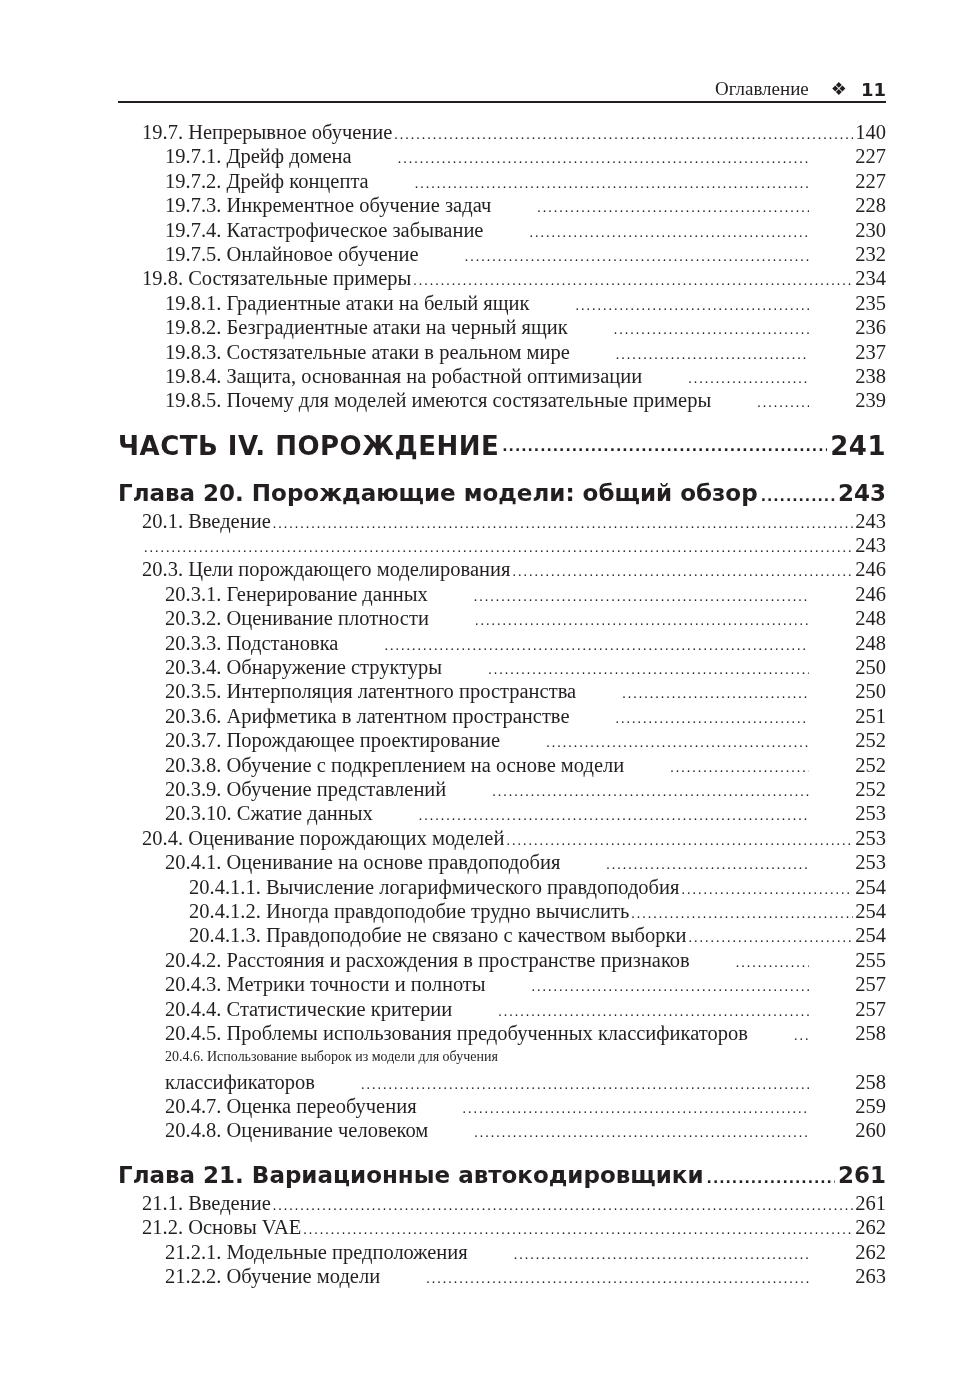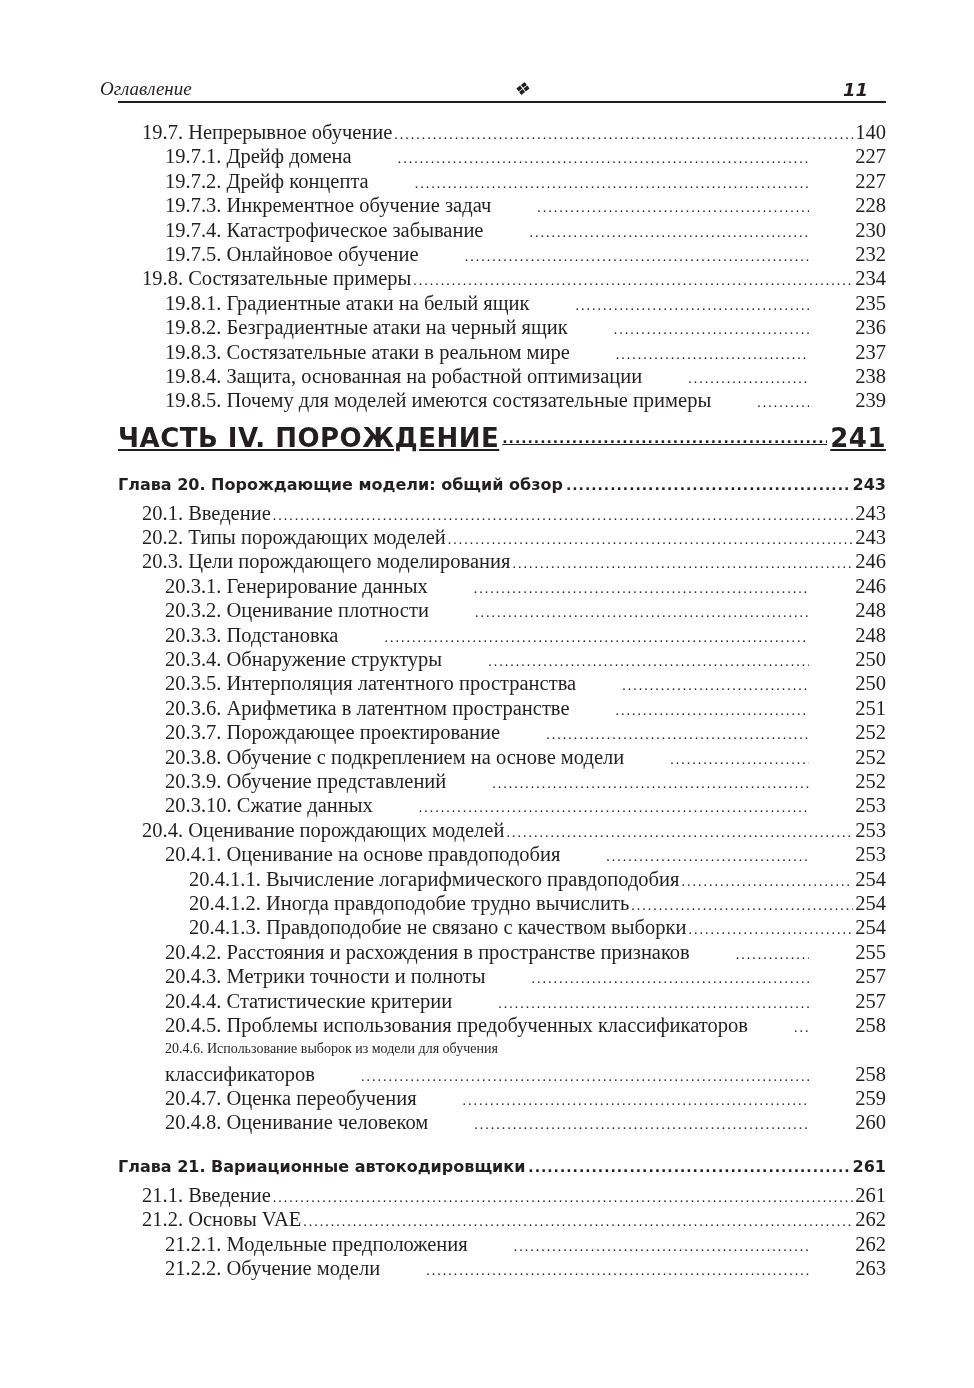--- a/index.html
+++ b/index.html
@@ -10,30 +10,29 @@
     body {
       width: 974px;
       height: 1388px;
       position: relative;
       overflow: hidden;
       color: #231f20;
       font-family: "DejaVu Serif", "Liberation Serif", serif;
     }
     .page-header {
       position: absolute;
-      left: 100px;
+      left: 118px;
       top: 76px;
       width: 768px;
       height: 26px;
       display: flex;
-      justify-content: space-between;
+      justify-content: flex-end;
       align-items: center;
       font-family: "Liberation Serif", "DejaVu Serif", serif;
       font-size: 19px;
-      font-style: italic;
     }
     .header-rule {
       position: absolute;
       left: 118px;
       top: 101px;
       width: 768px;
       height: 2px;
       background: #231f20;
     }
     .running-title { color: #231f20; }
@@ -85,32 +84,31 @@
       height: 24.4px;
       white-space: nowrap;
     }
     .part-entry {
       display: flex;
       align-items: flex-end;
       font-family: "DejaVu Sans", "Liberation Sans", sans-serif;
       font-weight: bold;
       font-size: 26px;
       letter-spacing: 0.5px;
-      margin-top: 8px;
+      margin-top: 16px;
       height: 34px;
       line-height: 34px;
       white-space: nowrap;
-      text-decoration: underline;
     }
     .chapter-entry {
       display: flex;
       align-items: baseline;
       font-family: "DejaVu Sans", "Liberation Sans", sans-serif;
       font-weight: bold;
-      font-size: 16px;
+      font-size: 23px;
       margin-top: 14px;
       height: 32px;
       line-height: 32px;
       white-space: nowrap;
     }
     .part-entry .leader, .chapter-entry .leader {
       flex: 1 1 auto;
       overflow: hidden;
       margin: 0 3px;
       letter-spacing: 1px;
@@ -207,21 +205,20 @@
       <span class="leader"></span>
       <span class="page">243</span>
     </div>
 
   <div class="toc-entry lvl-1">
       <span class="label">20.1. Введение</span>
       <span class="leader"></span>
       <span class="page">243</span>
     </div>
   <div class="toc-entry lvl-1">
-      <span class="label">20.2. Типы порождающих моделей</span>
       <span class="leader"></span>
       <span class="page">243</span>
     </div>
   <div class="toc-entry lvl-1">
       <span class="label">20.3. Цели порождающего моделирования</span>
       <span class="leader"></span>
       <span class="page">246</span>
     </div>
   <div class="toc-entry lvl-2">
       <span class="label">20.3.1. Генерирование данных</span>

